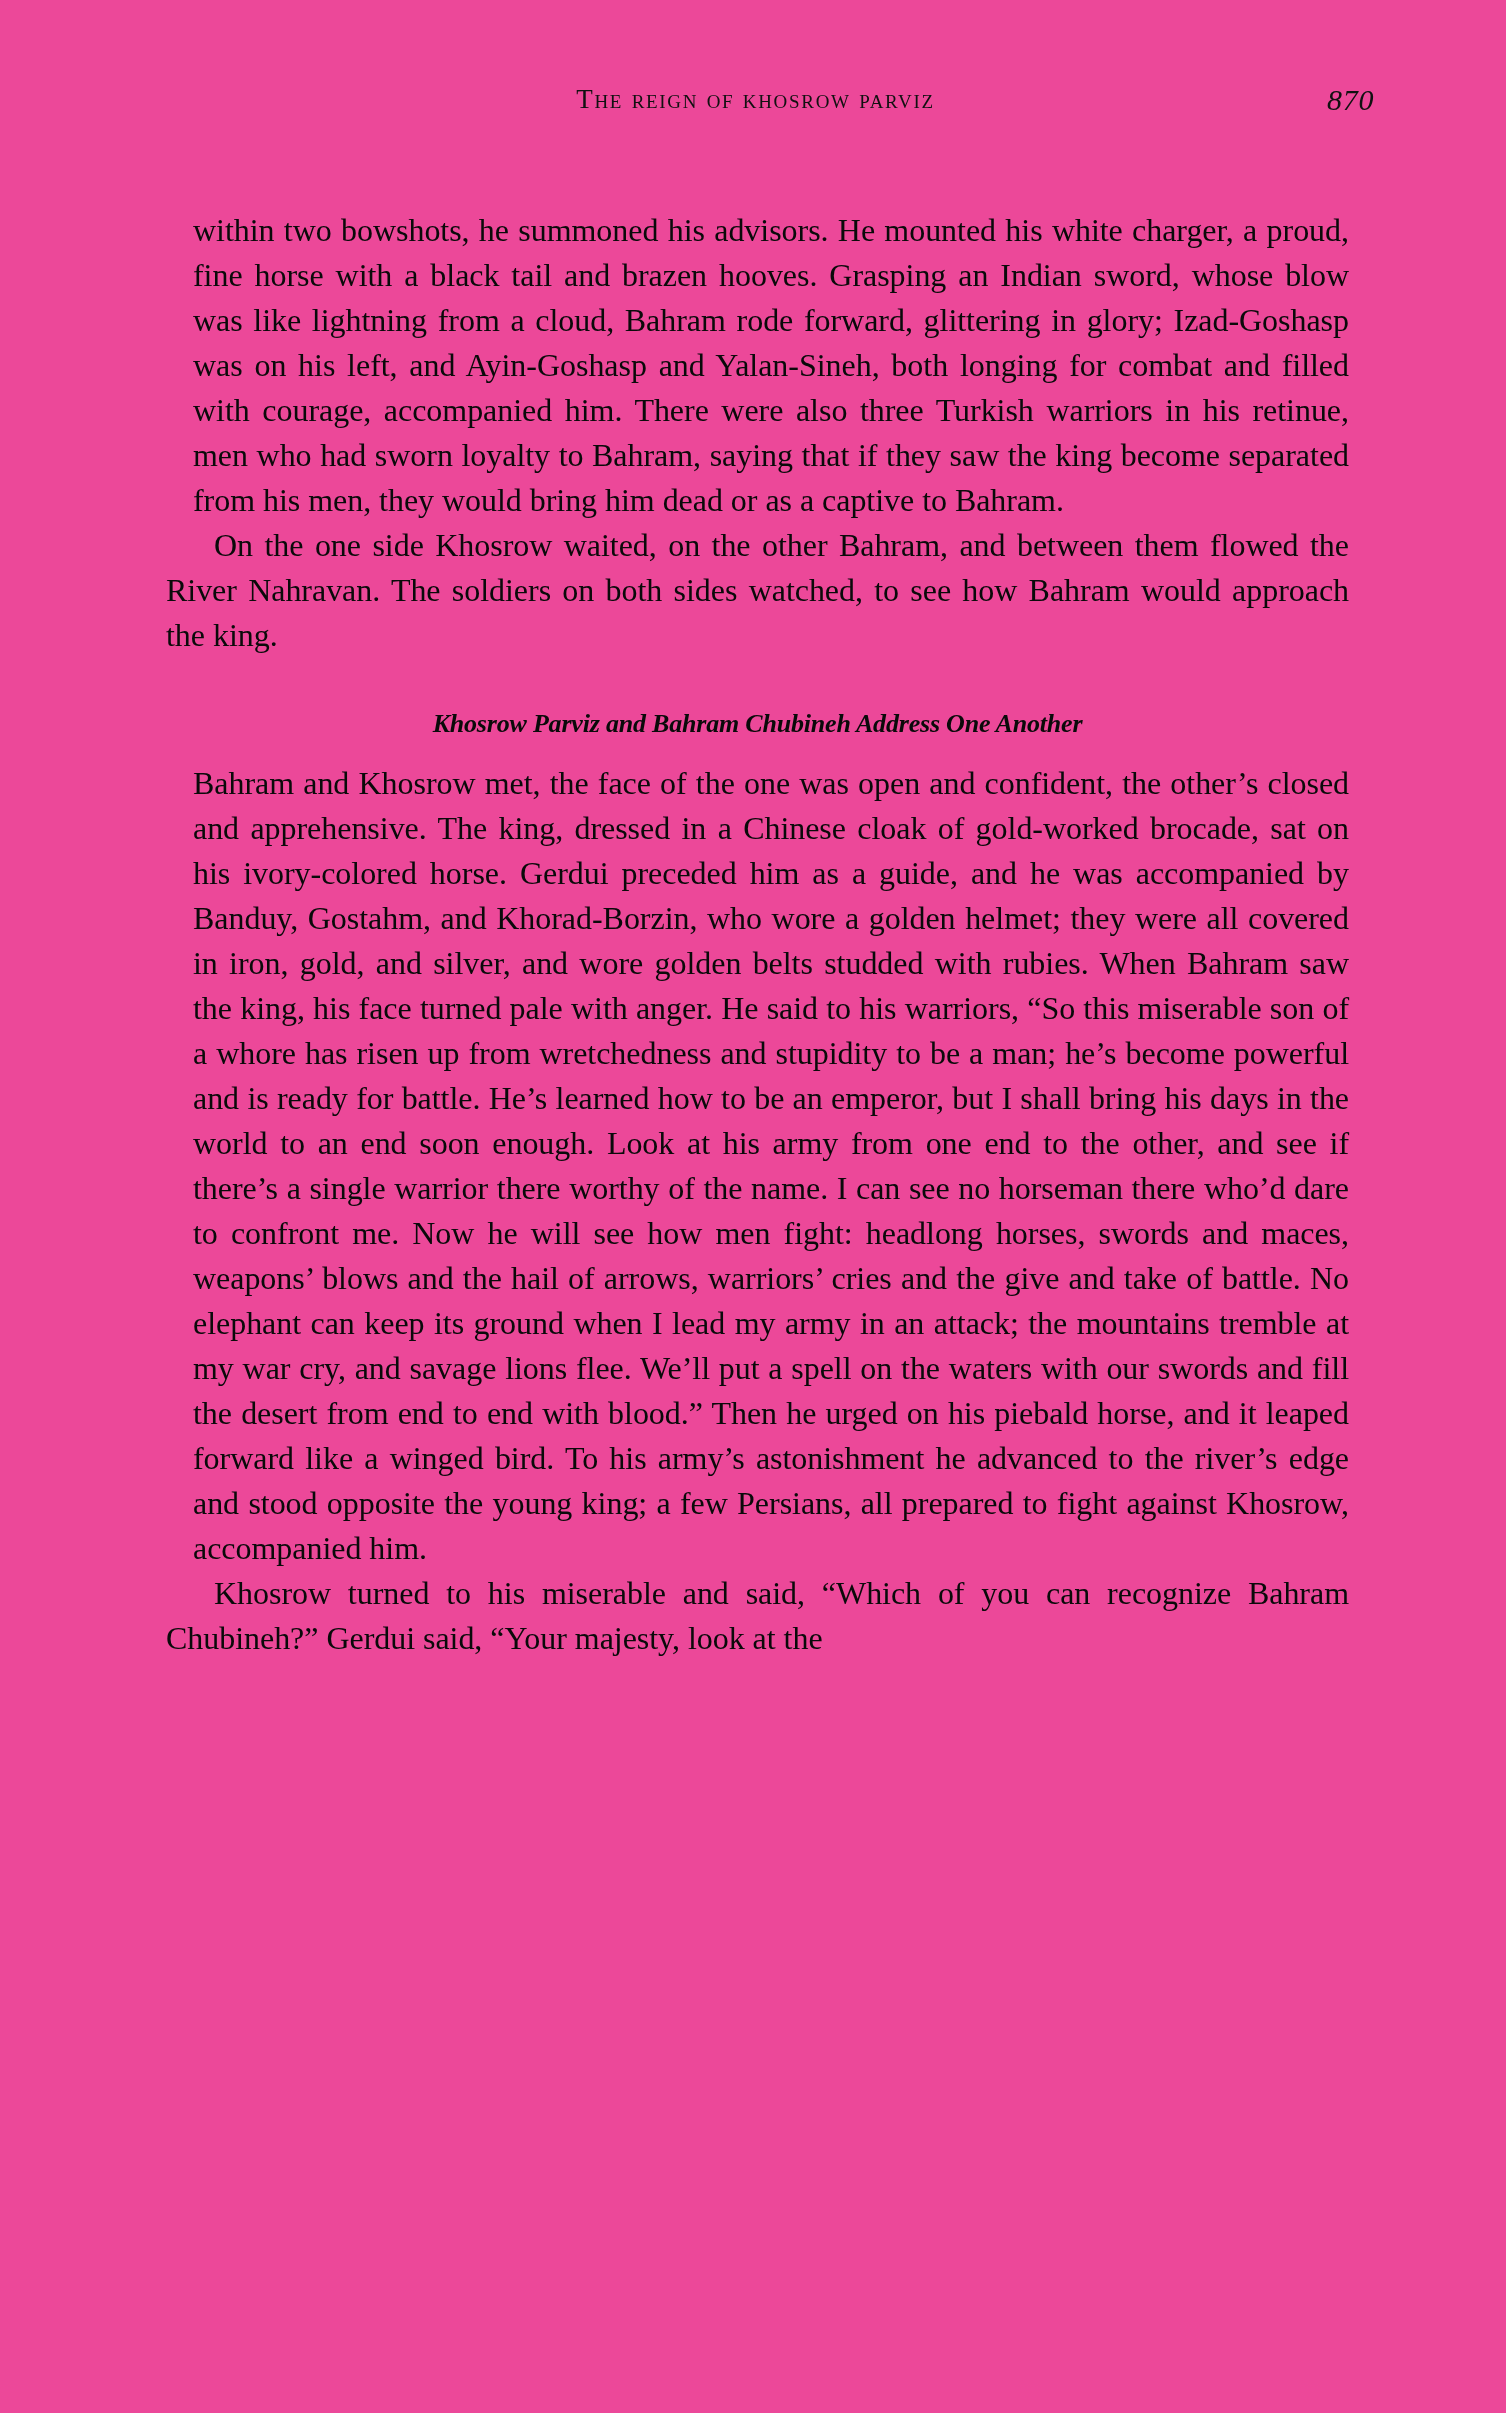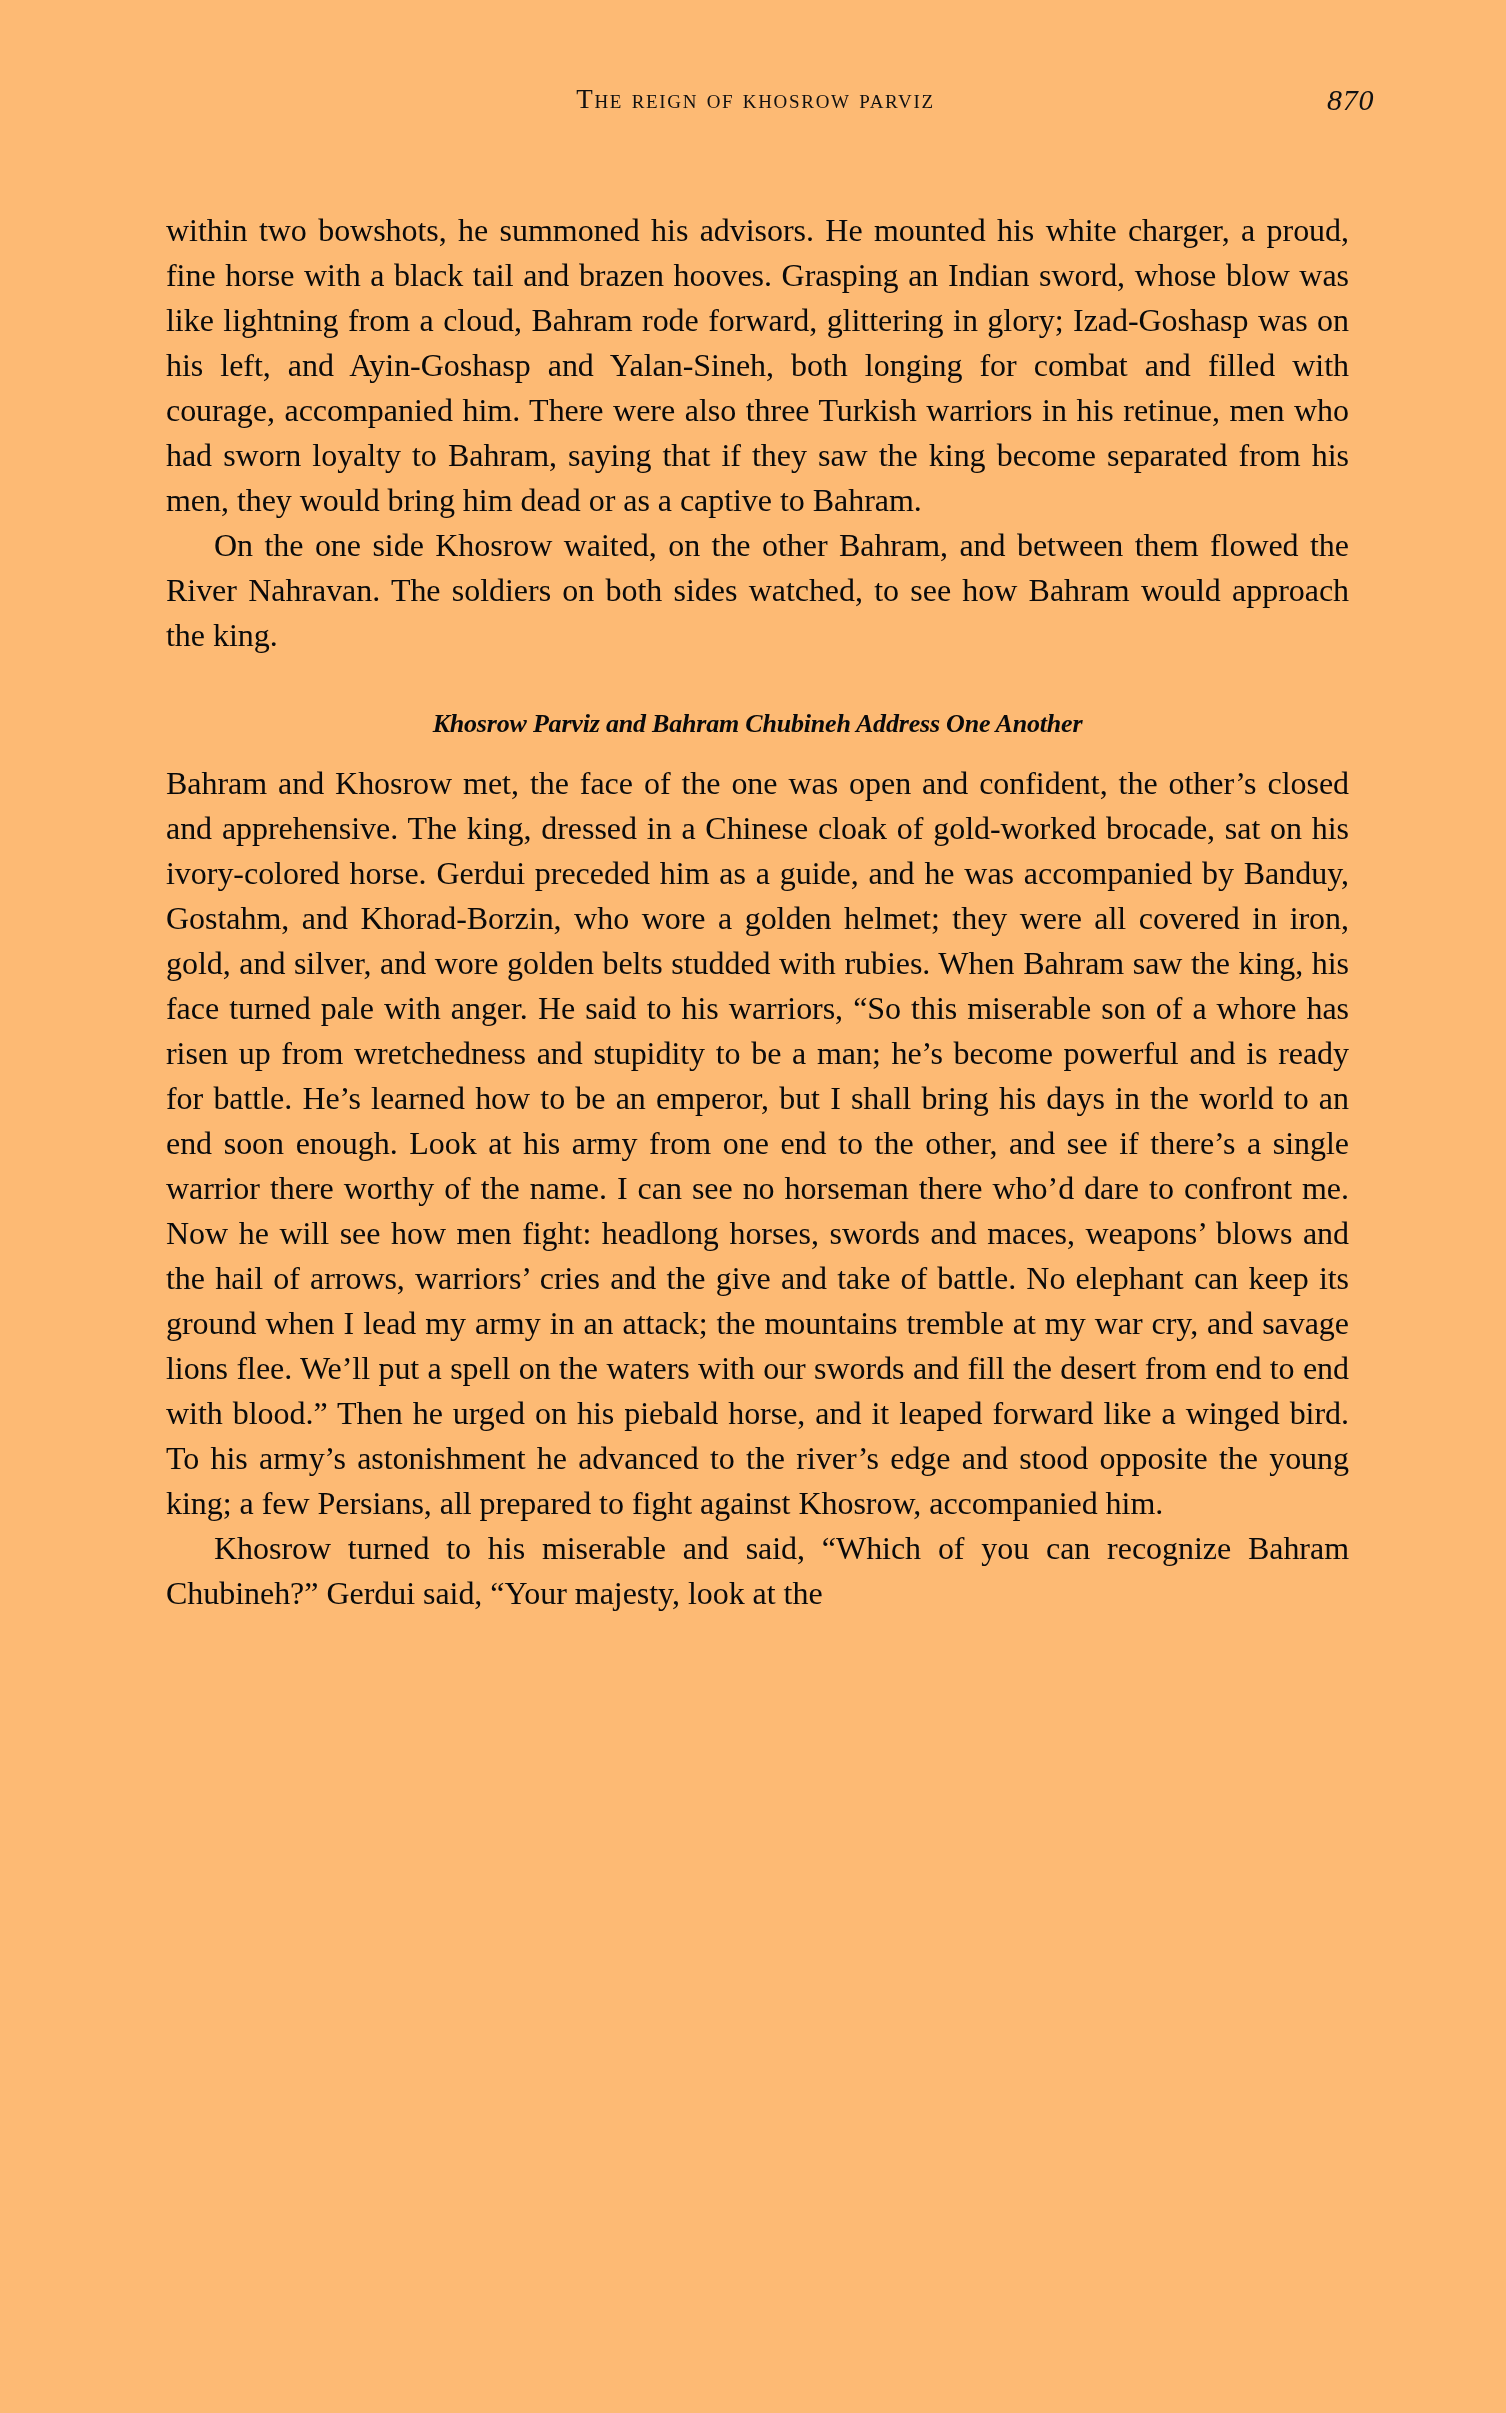--- a/index.html
+++ b/index.html
@@ -15,21 +15,21 @@
     font-family: "Liberation Serif", "DejaVu Serif", serif;
     color: #000000;
     position: relative;
     overflow: hidden;
   }
 
   .page {
     width: 1506px;
     height: 2413px;
     position: relative;
-    background: #fdba74;
+    background: #ec4899;
     padding: 0;
   }
 
   
   .running-head {
     position: absolute;
     top: 84px;
     left: 166px;
     width: 1179px;
     height: 47px;
@@ -72,21 +72,21 @@
     font-size: 32px;
     line-height: 45px;
     text-align: justify;
     text-align-last: left;
     hyphens: manual;
     color: #0a0a0a;
     font-family: "Liberation Serif", "DejaVu Serif", serif;
     letter-spacing: -0.04px;
   }
   p.para.indent { text-indent: 48px; }
-  p.para.noindent { text-indent: 0; }
+  p.para.noindent { text-indent: 0; margin-left: 27px; }
 
   h2.section-heading {
     margin: 13px;
     padding-top: 31px;
     padding-bottom: 1.6px;
     font-size: 26px;
     line-height: 44px;
     font-weight: bold;
     font-style: italic;
     text-align: center;

